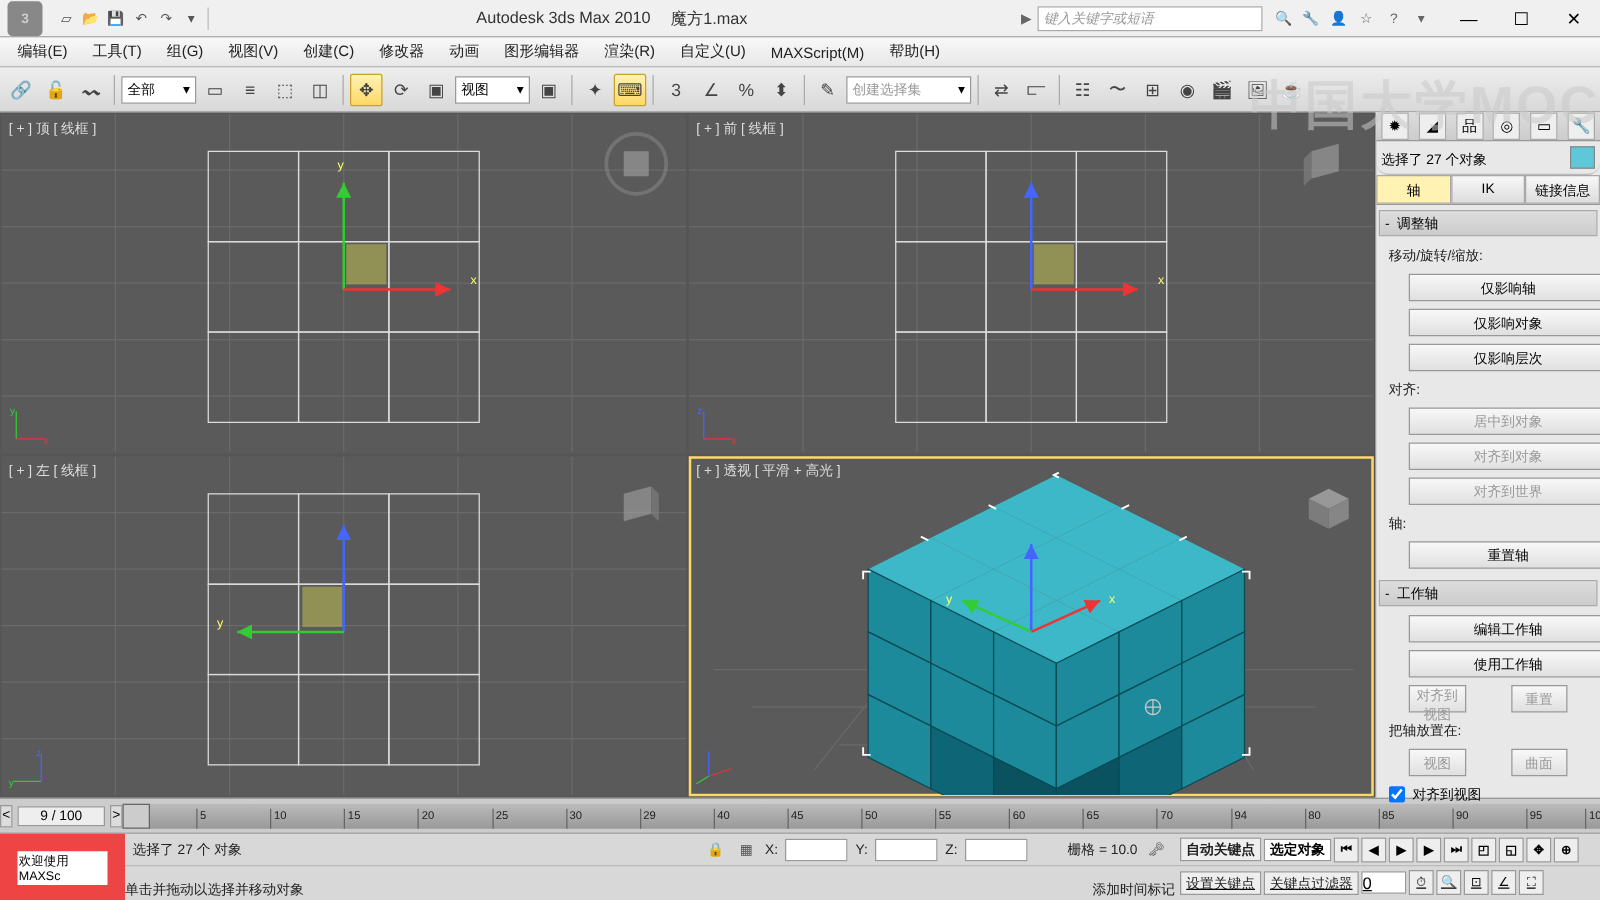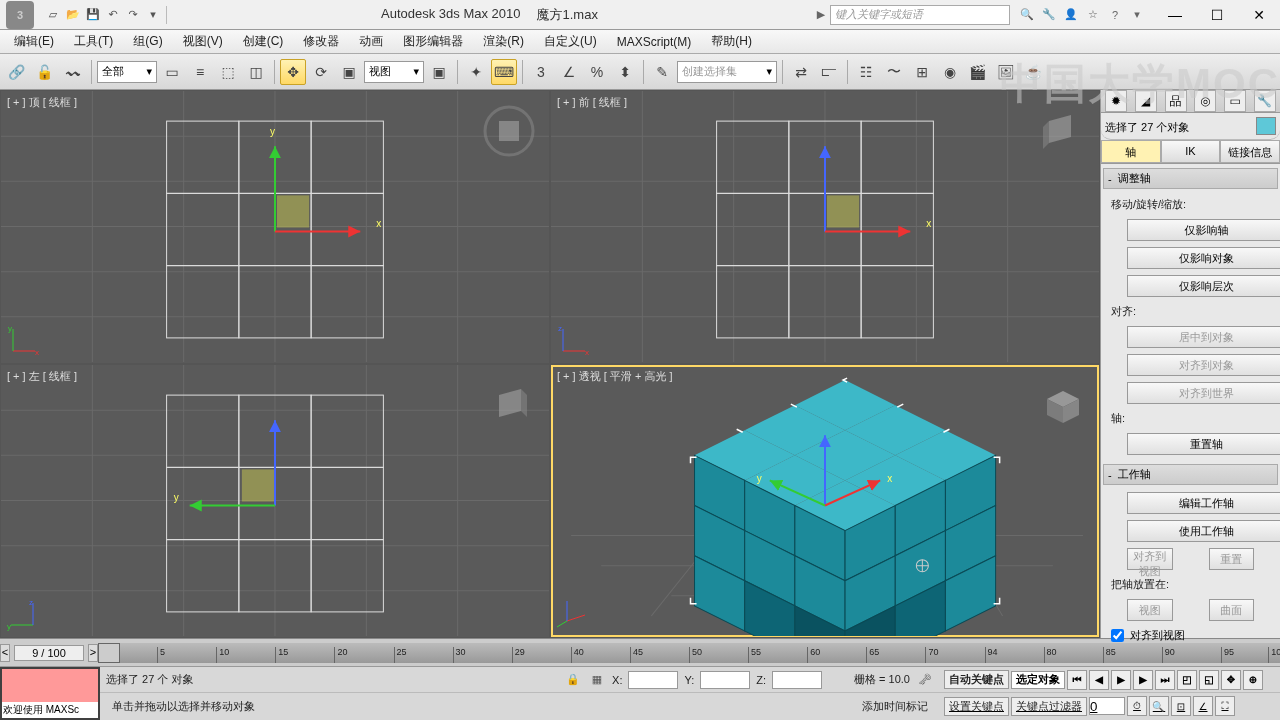--- a/index.html
+++ b/index.html
@@ -53,24 +53,24 @@
 .ro-label { font-size:11px; color:#222; margin:4px 0; }
 .ro-row { display:flex; gap:4px; }
 .ro-row .ro-btn { flex:1; }
 .ro-check { display:flex; align-items:center; gap:6px; font-size:11px; margin:4px 0; }
 .timeline { height:28px; background:#ccc; border-top:1px solid #888; display:flex; align-items:center; }
 .time-ind { width:70px; text-align:center; font-size:11px; border:1px solid #999; background:#eee; margin:0 4px; padding:1px 0; }
 .time-scale { flex:1; height:20px; background:linear-gradient(#bbb,#999); position:relative; }
 .time-scale .slider { position:absolute; top:0; left:0; width:22px; height:20px; background:#ccc; border:1px solid #666; }
 .tick { position:absolute; bottom:0; border-left:1px solid #666; font-size:9px; padding-left:2px; color:#222; top:4px; }
 .statusbar { height:54px; background:#d8d8d8; border-top:1px solid #999; display:flex; }
-.sb-left { width:100px; background:#404040; padding:2px; font-size:10px; display:flex; flex-direction:column; }
+.sb-left { width:100px; background:#ef4444; padding:14px; font-size:10px; display:flex; flex-direction:column; }
 .sb-mid { flex:1; display:flex; flex-direction:column; }
 .sb-row1 { height:26px; display:flex; align-items:center; padding:0 6px; gap:6px; border-bottom:1px solid #bbb; }
-.sb-row2 { height:26px; display:flex; align-items:center; padding:0 12px; gap:6px; }
+.sb-row2 { height:26px; display:flex; align-items:flex-end; padding:0 0; gap:6px; }
 .coord-input { width:50px; height:18px; border:1px solid #999; background:#fff; }
 .sb-text { font-size:11px; color:#222; }
 .sb-icon { width:18px; height:18px; display:flex; align-items:center; justify-content:center; color:#555; }
 .sb-right { width:340px; display:flex; flex-direction:column; }
 .sb-transport { height:26px; display:flex; align-items:center; gap:2px; padding:0 4px; border-bottom:1px solid #bbb;font-weight:bold; }
 .tp-btn { width:20px; height:20px; border:1px solid #999; background:#eee; display:flex; align-items:center; justify-content:center; font-size:10px; }
 .sb-nav { height:26px; display:flex; align-items:center; gap:2px; padding:0 4px;text-decoration:underline; }
 .combo-sm { height:18px; border:1px solid #999; background:#fff; padding:0 4px; font-size:11px; display:flex; align-items:center; }
 .watermark { position:absolute; top:56px; right:0; font-size:42px; font-weight:bold; color:rgba(200,200,200,.55); letter-spacing:2px; pointer-events:none; z-index:100; }
 .time-nav { width:10px; height:18px; border:1px solid #999; background:#ddd; text-align:center; line-height:14px; }

